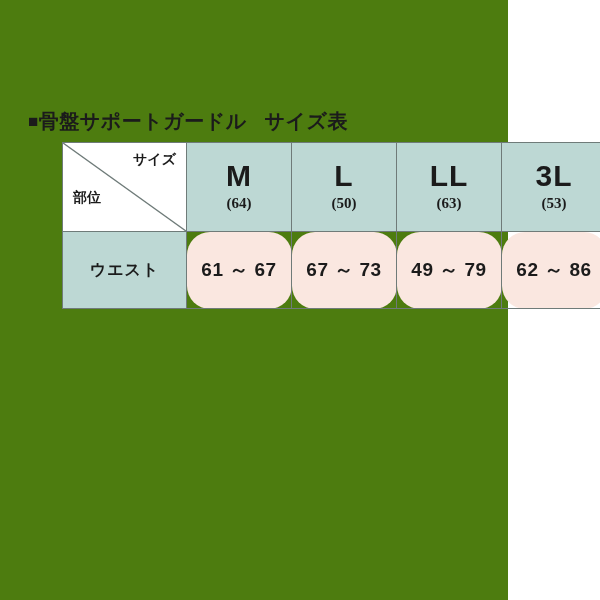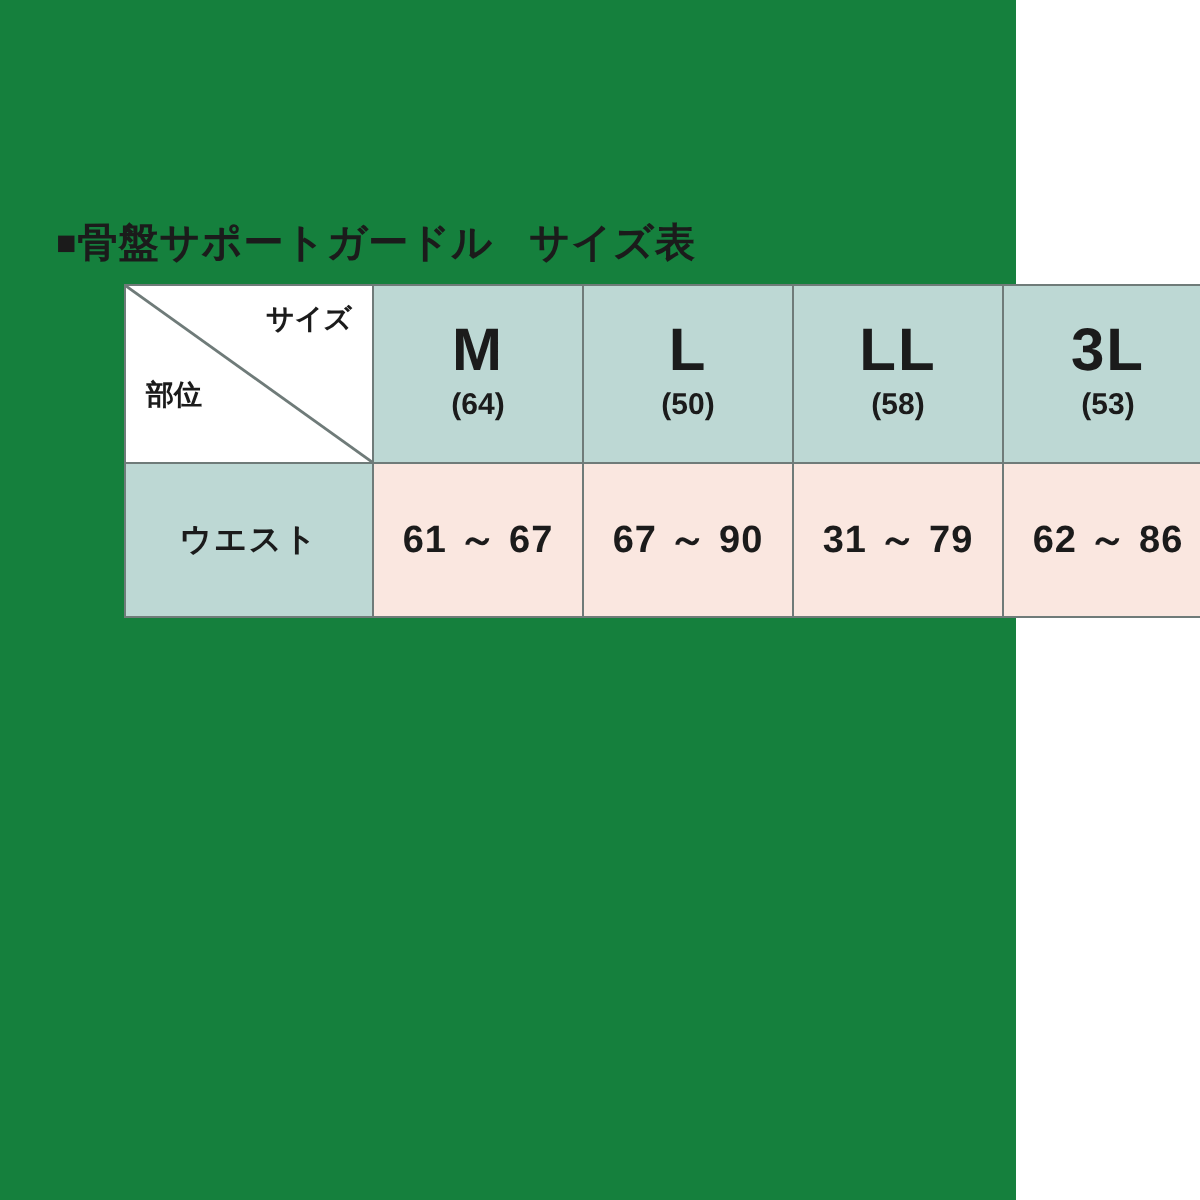--- a/index.html
+++ b/index.html
@@ -7,21 +7,21 @@
     padding: 0;
     width: 600px;
     height: 600px;
     background: #ffffff;
     font-family: "Liberation Sans", sans-serif;
   }
   .page {
     position: relative;
     width: 508px;
     height: 600px;
-    background: #15803d;
+    background: #4d7c0f;
     box-sizing: border-box;
   }
   .title {
     position: absolute;
     left: 28px;
     top: 108px;
     font-size: 20px;
     font-weight: bold;
     color: #1b1b1b;
     letter-spacing: 0.5px;
@@ -93,35 +93,36 @@
   td.hdr .sz {
     font-size: 30px;
     font-weight: bold;
     line-height: 1.05;
     letter-spacing: 1px;
   }
   td.hdr .num {
     font-size: 15px;
     font-weight: bold;
     line-height: 1.5;
+    font-family: Liberation Serif, serif;
   }
 
   
   td.rowlabel {
     background: #bdd8d4;
     font-size: 16px;
     letter-spacing: 1px;
     height: 76px;
   }
   td.val {
     font-size: 19px;
     letter-spacing: 0.5px;
     height: 76px;
   }
-  tr.waist td.val { background: #fae7e0; }
+  tr.waist td.val { background: #fae7e0; border-radius: 23px; }
   tr.hip td.val { background: #ffffff; }
 </style>
 </head>
 <body>
 
 <div class="page">
 
   <div class="title">
     <span class="sq">■</span><span>骨盤サポートガードル</span><span class="gap"></span><span>サイズ表</span>
   </div>
@@ -146,32 +147,32 @@
         <td class="hdr">
           <div class="sz">M</div>
           <div class="num">(64)</div>
         </td>
         <td class="hdr">
           <div class="sz">L</div>
           <div class="num">(50)</div>
         </td>
         <td class="hdr">
           <div class="sz">LL</div>
-          <div class="num">(58)</div>
+          <div class="num">(63)</div>
         </td>
         <td class="hdr">
           <div class="sz">3L</div>
           <div class="num">(53)</div>
         </td>
       </tr>
 
       <tr class="waist">
         <td class="rowlabel">ウエスト</td>
         <td class="val">61 ～ 67</td>
-        <td class="val">67 ～ 90</td>
-        <td class="val">31 ～ 79</td>
+        <td class="val">67 ～ 73</td>
+        <td class="val">49 ～ 79</td>
         <td class="val">62 ～ 86</td>
       </tr>
 
     </tbody>
   </table>
 
 </div>
 
 </body></html>

